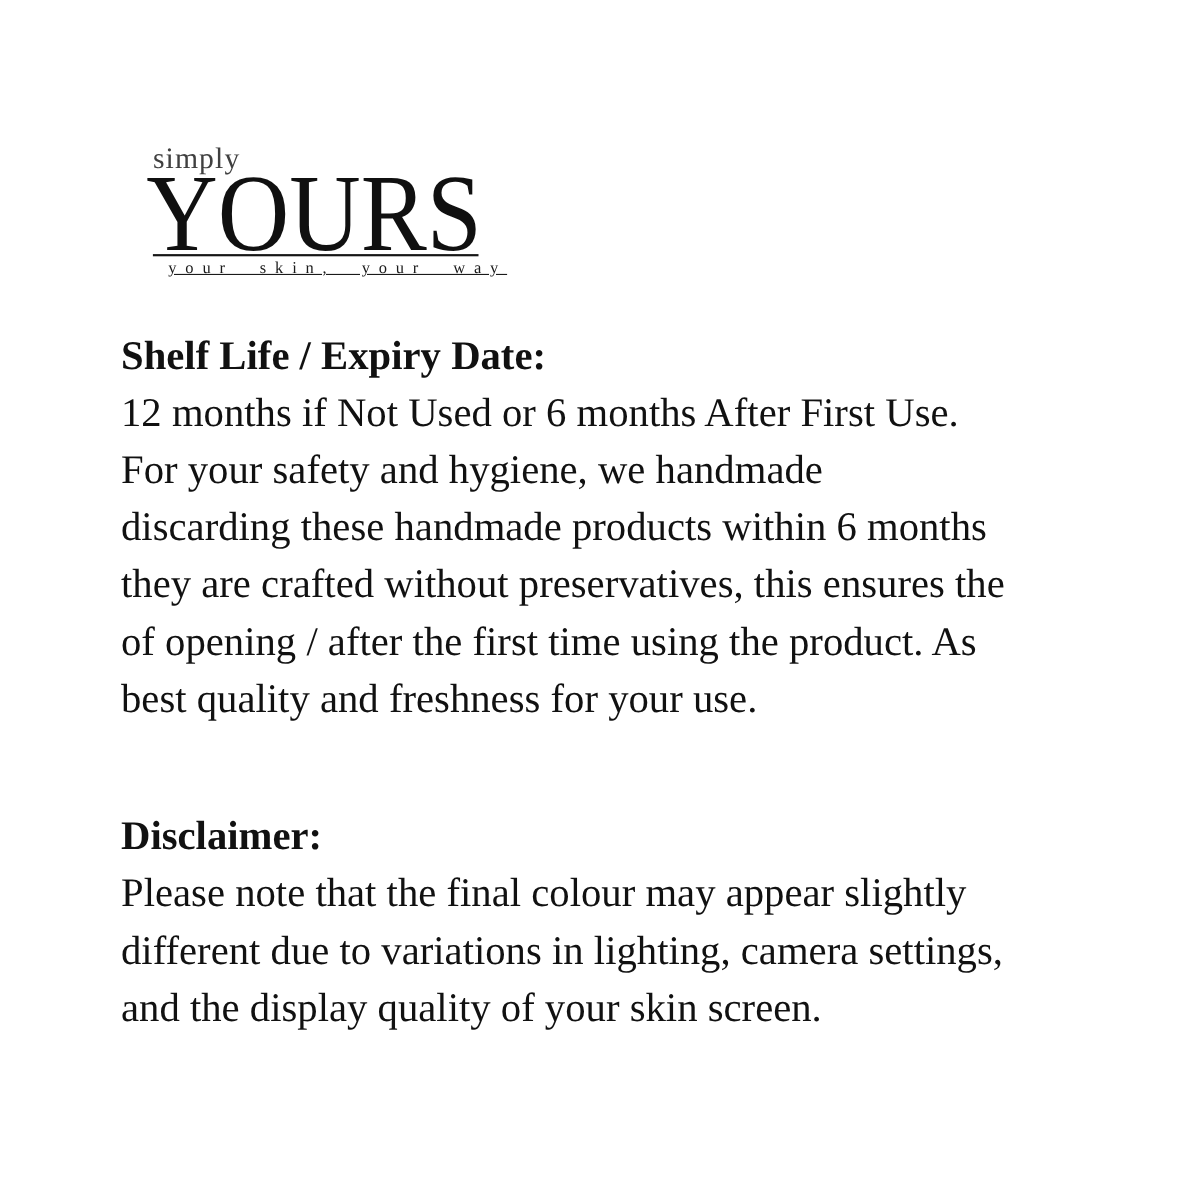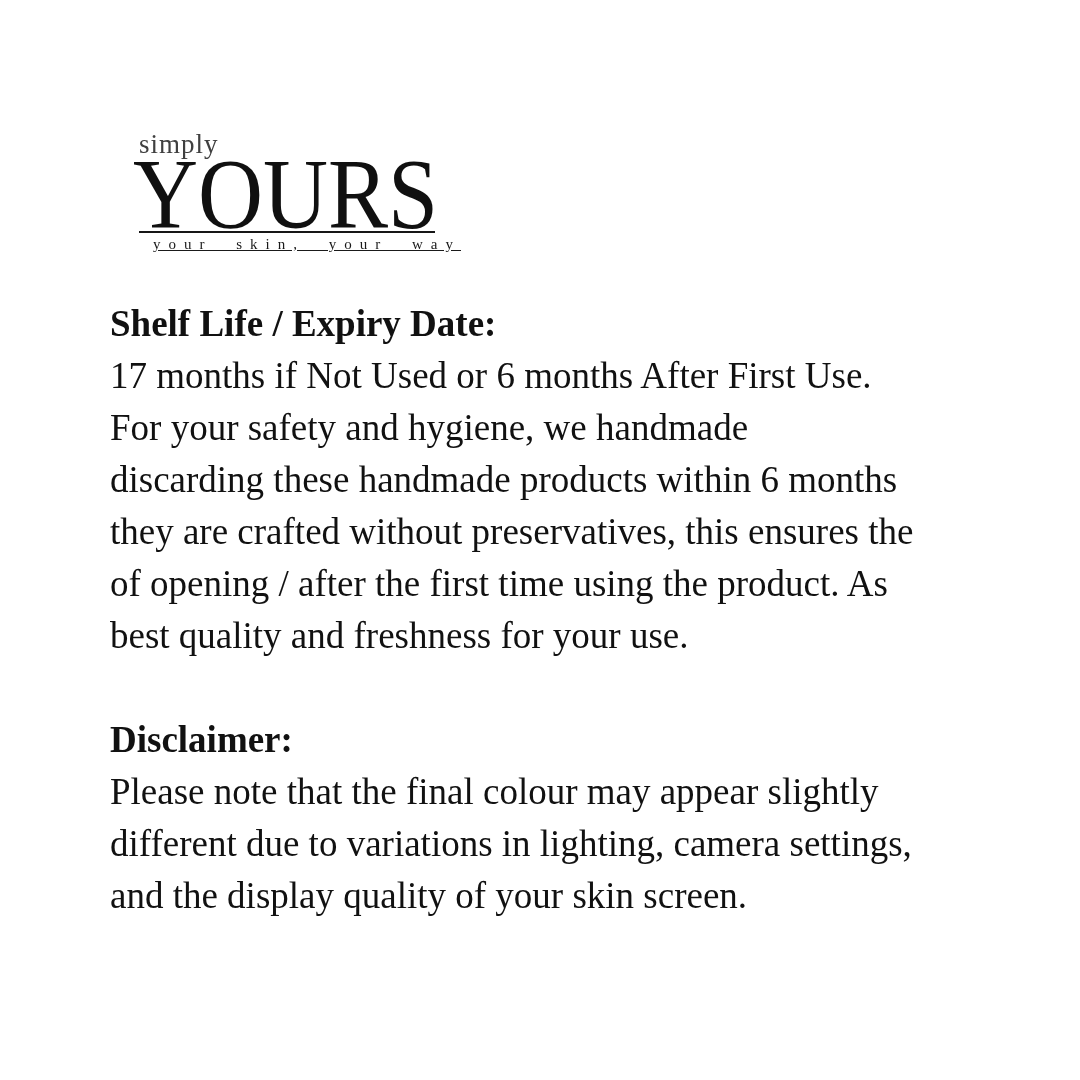--- a/index.html
+++ b/index.html
@@ -82,40 +82,40 @@
   .content h2 {
     margin: 0;
     font-size: inherit;
     line-height: inherit;
     font-weight: bold;
   }
   .line {
     white-space: nowrap;
   }
   .section-disclaimer {
-    margin-top: 52px;
+    margin-top: 73px;
   }
 </style>
 </head>
 <body>
 
 <div class="canvas">
 
   <header class="logo">
     <div class="logo-simply">simply</div>
     <div class="logo-yours">YOURS</div>
     <div class="logo-rule"></div>
     <div class="logo-tagline">your skin, your way</div>
   </header>
 
   <main class="content">
 
     <section>
       <h2>Shelf Life / Expiry Date:</h2>
-      <div class="line">17 months if Not Used or 6 months After First Use.</div>
+      <div class="line">12 months if Not Used or 6 months After First Use.</div>
       <div class="line">For your safety and hygiene, we handmade</div>
       <div class="line">discarding these handmade products within 6 months</div>
       <div class="line">they are crafted without preservatives, this ensures the</div>
       <div class="line">of opening / after the first time using the product. As</div>
       <div class="line">best quality and freshness for your use.</div>
     </section>
 
     <section class="section-disclaimer">
       <h2>Disclaimer:</h2>
       <div class="line">Please note that the final colour may appear slightly</div>

